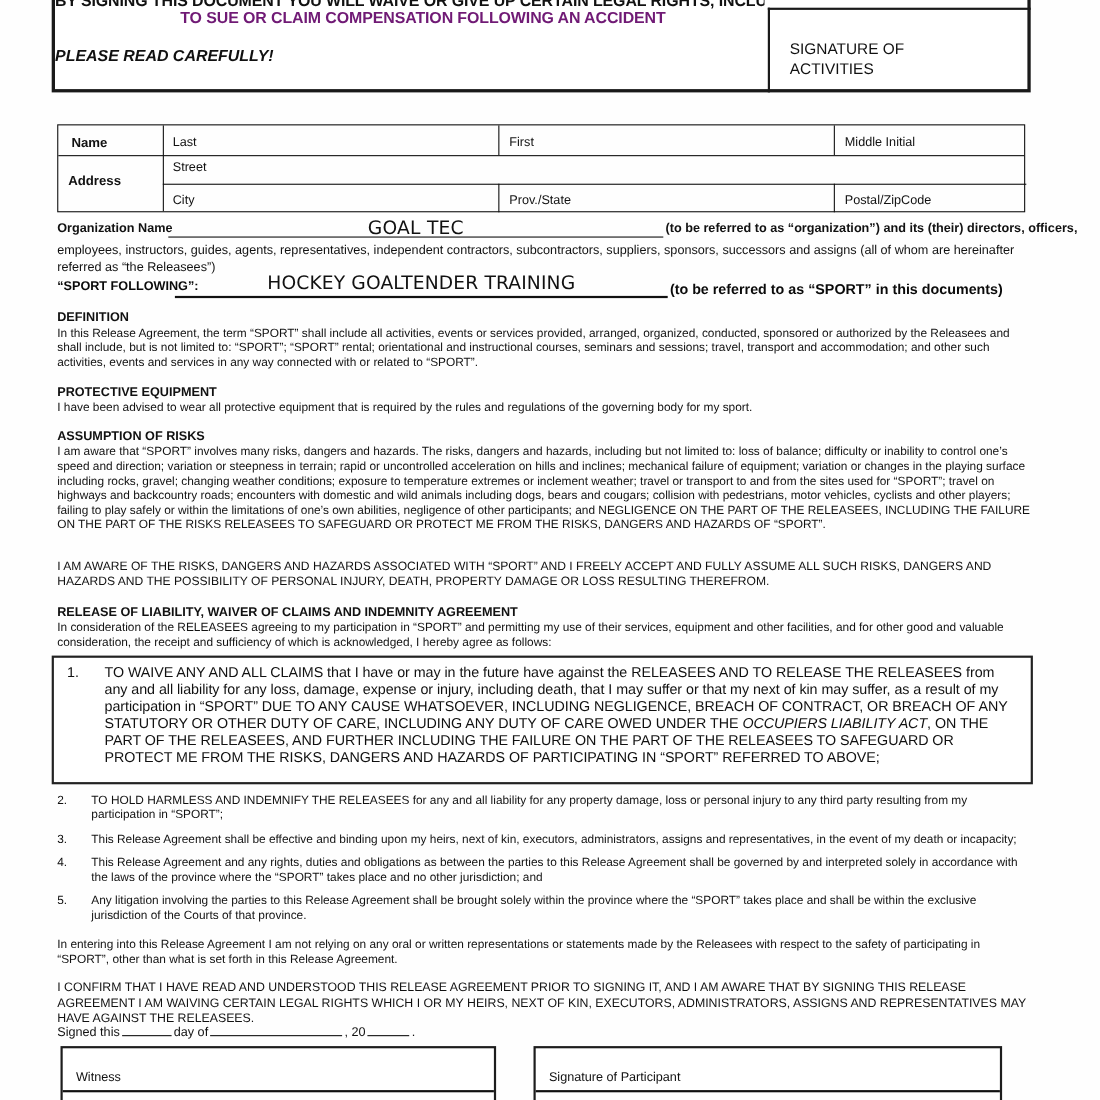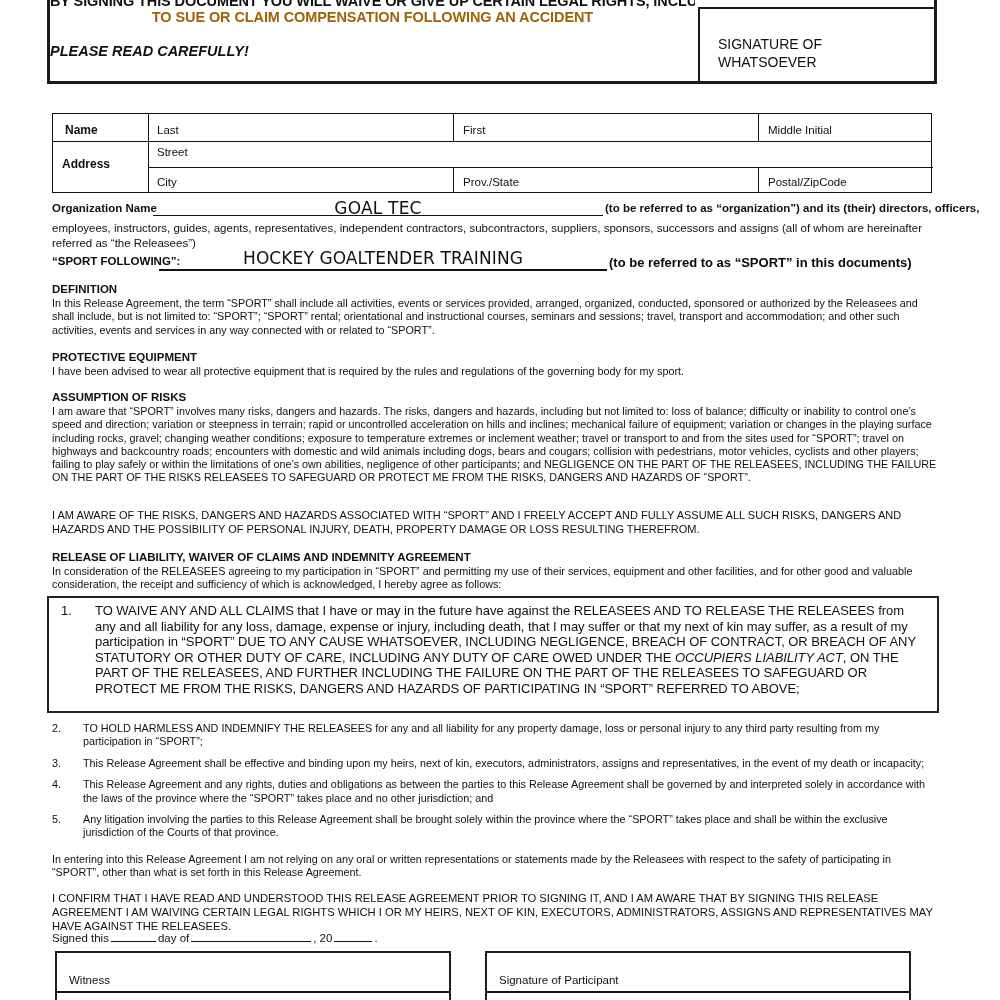--- a/index.html
+++ b/index.html
@@ -49,28 +49,28 @@
     text-align: center;
     font-size: 14.5px;
     font-weight: bold;
     letter-spacing: -0.1px;
     color: #111;
     white-space: nowrap;
     overflow: hidden;
   }
   .hdr-line-2 {
     position: absolute;
-    left: 0;
+    left: 12px;
     top: 20px;
     width: 645px;
     text-align: center;
     font-size: 14.5px;
     font-weight: bold;
     letter-spacing: -0.1px;
-    color: #a16207;
+    color: #701a75;
     white-space: nowrap;
   }
   .hdr-line-3 {
     position: absolute;
     left: 0;
     top: 54px;
     width: 645px;
     font-size: 14.5px;
     font-weight: bold;
     font-style: italic;
@@ -357,21 +357,21 @@
 <div class="page">
 
   <div class="header-box">
     <div class="header-inner">
       <div class="hdr-line-1">BY SIGNING THIS DOCUMENT YOU WILL WAIVE OR GIVE UP CERTAIN LEGAL RIGHTS, INCLUDING THE RIGHT</div>
       <div class="hdr-line-2">TO SUE OR CLAIM COMPENSATION FOLLOWING AN ACCIDENT</div>
       <div class="hdr-line-3">PLEASE READ CAREFULLY!</div>
       <div class="sig-participant-box">
         <div class="sig-participant-label">
           <span>SIGNATURE OF</span><br>
-          <span>WHATSOEVER</span>
+          <span>ACTIVITIES</span>
         </div>
       </div>
     </div>
   </div>
 
   <div class="na-table">
     <div class="na-v1"></div>
     <div class="na-v2"></div>
     <div class="na-v3"></div>
     <div class="na-v4"></div>

